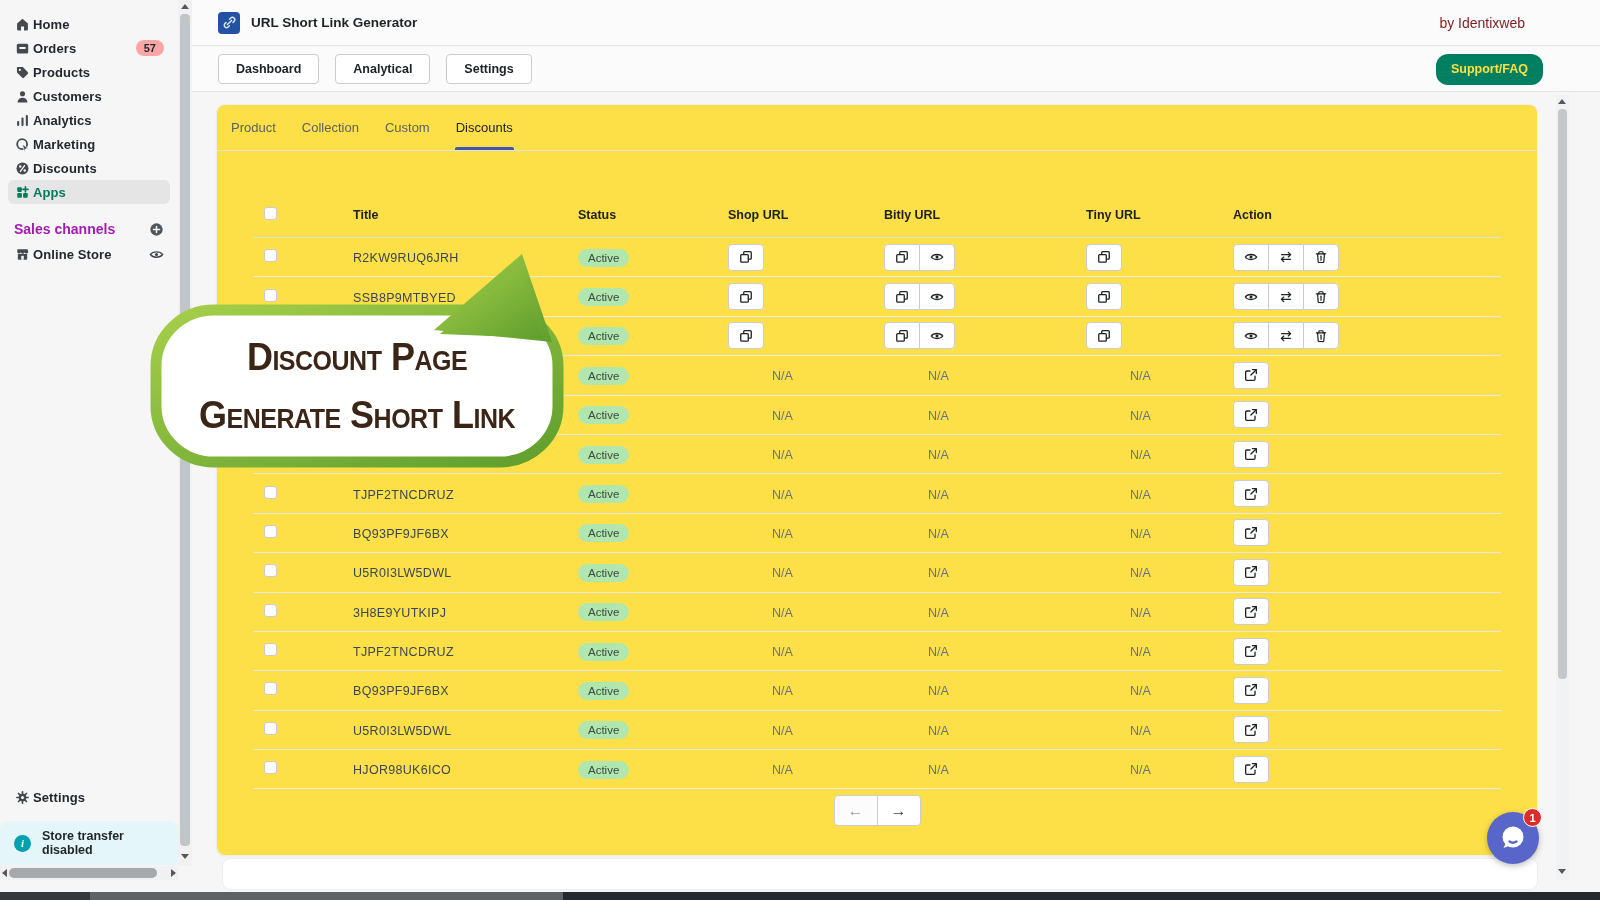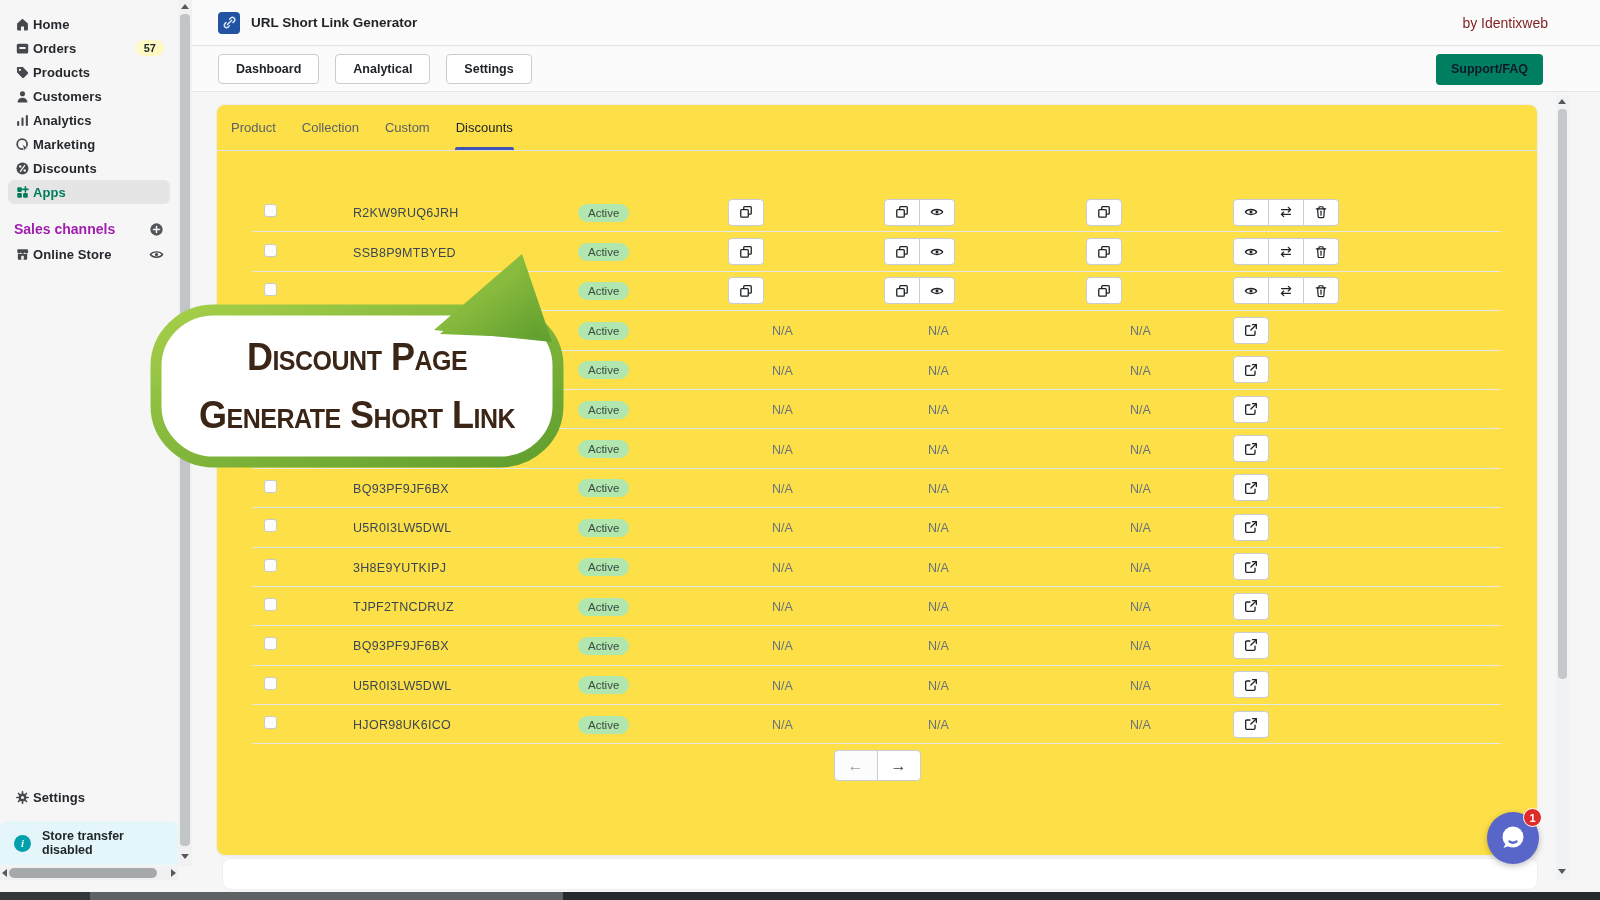--- a/index.html
+++ b/index.html
@@ -9,21 +9,21 @@
   
   .sidebar { position:absolute; left:0; top:0; width:178px; height:892px; background:#f6f6f7; z-index:2; }
   .side-nav { padding-top:12px; }
   .side-item { height:24px; display:flex; align-items:center; gap:3px; margin:0 8px; padding:0 6px; border-radius:6px; cursor:pointer; }
   .side-item.active { background:#e5e5e5; }
   .s-icon { width:16px; height:16px; display:flex; align-items:center; justify-content:center; color:#45494e; flex:0 0 16px; }
   .s-icon svg { width:15px; height:15px; }
   .side-item.active .s-icon { color:#007b5c; }
   .s-label { font-size:13px; font-weight:700; color:#24282d; letter-spacing:.1px; }
   .side-item.active .s-label { color:#007b5c; }
-  .count-badge { margin-left:auto; background:#fef9c3; border-radius:10px; font-size:11px; font-weight:600; color:#24282d; padding:2px 8px; }
+  .count-badge { margin-left:auto; background:#fca5a5; border-radius:10px; font-size:11px; font-weight:600; color:#24282d; padding:2px 8px; }
   .side-section { display:flex; align-items:center; margin:17px 14px 5px 14px; }
   .side-section-label { font-size:14px; color:#a21caf; font-weight:600; }
   .side-section .s-icon { margin-left:auto; }
   .trailing { margin-left:auto; color:#45494e; display:flex; }
   .trailing svg { width:15px; height:15px; }
   .settings-item { position:absolute; top:785px; left:0; right:0; }
   .transfer-banner { position:absolute; top:821px; left:0; width:178px; height:44px; background:#e4f6f9; border-radius:8px 8px 0 0; display:flex; align-items:center; gap:11px; padding:0 14px; }
   .info-dot { width:17px; height:17px; border-radius:50%; background:#00a0ac; color:#fff; font-size:11px; font-weight:700; font-style:italic; display:flex; align-items:center; justify-content:center; flex:0 0 17px; font-family:"Liberation Serif", serif; }
   .transfer-label { font-size:12.5px; font-weight:700; color:#1f2529; }
 
@@ -34,28 +34,28 @@
   .side-hscroll .thumb { position:absolute; left:9px; top:2px; width:148px; height:10px; background:#a6a9ab; border-radius:5px; }
   .main-vscroll { position:absolute; left:1556px; top:95px; width:13px; height:785px; background:#f1f2f3; z-index:3; }
   .main-vscroll .thumb { position:absolute; left:2px; top:14px; width:9px; height:570px; background:#c5c8ca; border-radius:4px; }
   .tri-up    { width:0; height:0; border-left:4px solid transparent; border-right:4px solid transparent; border-bottom:5px solid #55595d; position:absolute; }
   .tri-down  { width:0; height:0; border-left:4px solid transparent; border-right:4px solid transparent; border-top:5px solid #55595d; position:absolute; }
   .tri-left  { width:0; height:0; border-top:4px solid transparent; border-bottom:4px solid transparent; border-right:5px solid #55595d; position:absolute; }
   .tri-right { width:0; height:0; border-top:4px solid transparent; border-bottom:4px solid transparent; border-left:5px solid #55595d; position:absolute; }
 
   
   .main { position:absolute; left:192px; top:0; right:0; height:892px; z-index:1; }
-  .app-header { position:absolute; left:0; top:0; right:0; height:46px; background:#fbfbfb; border-bottom:1px solid #e4e5e7; display:flex; align-items:center; padding:0 52px 0 26px; }
+  .app-header { position:absolute; left:0; top:0; right:0; height:46px; background:#fbfbfb; border-bottom:1px solid #e4e5e7; display:flex; align-items:center; padding:0 75px 0 26px; }
   .app-logo { width:22px; height:22px; border-radius:4px; background:#2253a2; display:flex; align-items:center; justify-content:center; }
   .app-logo svg { width:15px; height:15px; }
   .app-title { margin-left:11px; font-size:13.5px; font-weight:700; color:#1f2326; }
   .byline { margin-left:auto; font-size:14px; color:#7f1d1d; }
   .toolbar { position:absolute; left:0; top:47px; right:0; height:45px; background:#fbfbfb; border-bottom:1px solid #e4e5e7; display:flex; align-items:center; padding:0 57px 0 26px; gap:28px; }
   .tb-btn { height:30px; padding:0 17px; background:#fff; border:1px solid #c9ccd0; border-radius:4px; font-size:12.5px; font-weight:700; color:#202428; font-family:inherit; cursor:pointer; }
-  .support-btn { margin-left:auto; height:31px; padding:0 15px; background:#008060; color:#0f172a; border:none; border-radius:4px; font-size:12.5px; font-weight:700; font-family:inherit; cursor:pointer; }
+  .support-btn { margin-left:auto; height:31px; padding:0 15px; background:#008060; color:#fde047; border:none; border-radius:12px; font-size:12.5px; font-weight:700; font-family:inherit; cursor:pointer; }
 
   .card { position:absolute; left:25px; top:105px; width:1320px; height:750px; background:#fde047; border-radius:8px; box-shadow:0 0 0 1px #eceef0, 0 1px 3px rgba(0,0,0,.06); }
   .card2 { position:absolute; left:31px; top:859px; width:1314px; height:30px; background:#fff; border-radius:8px; box-shadow:0 0 0 1px #eceef0; }
 
   .tabs { height:46px; border-bottom:1px solid #e1e3e5; display:flex; align-items:center; padding-left:14px; }
   .tab { margin-right:26px; height:100%; display:flex; align-items:center; font-size:13px; color:#5c6067; position:relative; cursor:pointer; }
   .tab.active { color:#202327; }
   .tab.active::after { content:""; position:absolute; left:-1px; right:-1px; bottom:0; height:3px; background:#4353b4; border-radius:2px 2px 0 0; }
 
   .table { margin:42px 36px 0 36px; }
@@ -263,20 +263,29 @@
 
   <div class="card">
     <div class="tabs" id="tabs">
         <div class="tab">Product</div>
         <div class="tab">Collection</div>
         <div class="tab">Custom</div>
         <div class="tab active">Discounts</div>
       </div>
 
     <div class="table">
+      <div class="thead">
+        <div class="c-check"><span class="checkbox"></span></div>
+        <div>Title</div>
+        <div>Status</div>
+        <div>Shop URL</div>
+        <div>Bitly URL</div>
+        <div>Tiny URL</div>
+        <div>Action</div>
+      </div>
       <div id="tbody">
           <div class="trow">
             <div class="c-check"><span class="checkbox"></span></div>
             <div><span class="row-title">R2KW9RUQ6JRH</span></div>
             <div><span class="status-badge">Active</span></div>
             <div><span class="btn-group">
                 <button class="ibtn">
                   <span class="i13">
                     <svg viewBox="0 0 16 16">
                       <rect x="5.4" y="1.8" width="8.6" height="8.6" rx="1" fill="#fff" stroke="#1f2326" stroke-width="1.5"></rect>

